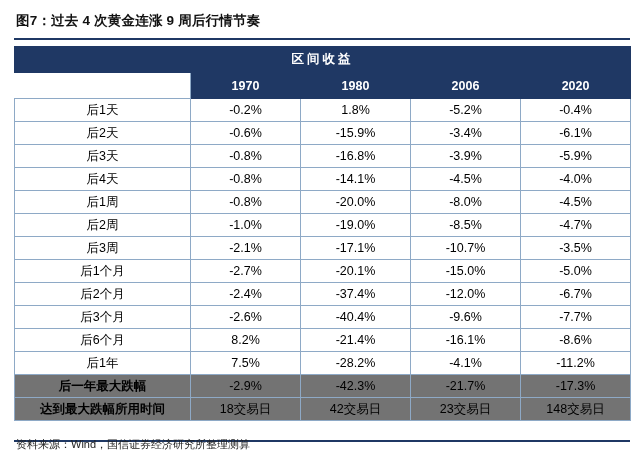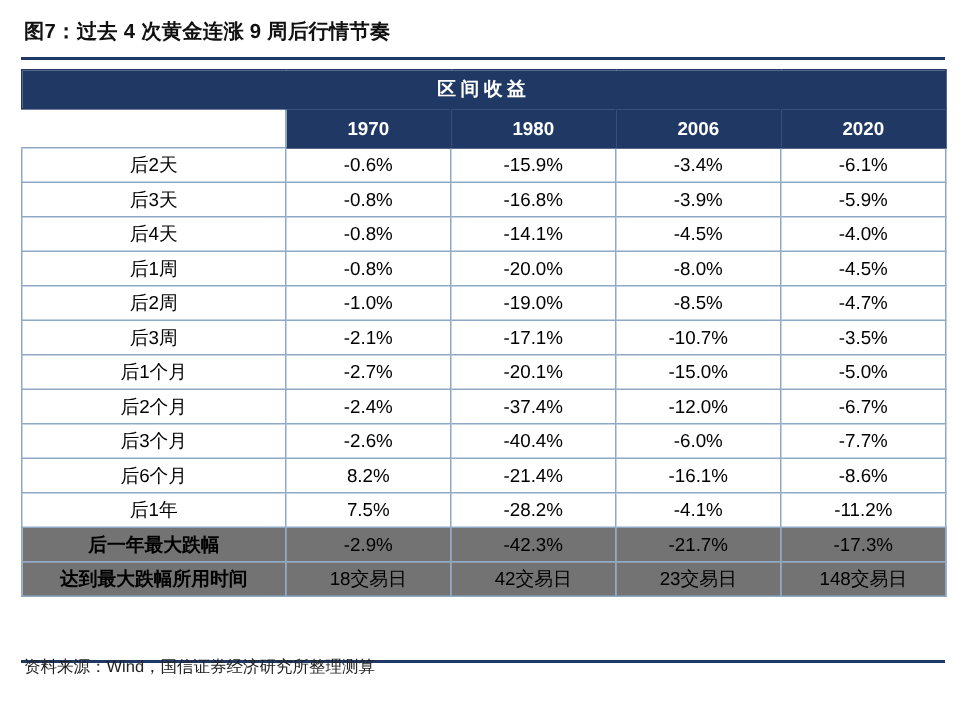--- a/index.html
+++ b/index.html
@@ -127,20 +127,27 @@
       <tr>
         <th class="hdr-blank"></th>
         <th class="hdr">1970</th>
         <th class="hdr">1980</th>
         <th class="hdr">2006</th>
         <th class="hdr">2020</th>
       </tr>
     </thead>
     <tbody id="tbody">
         <tr>
+          <td class="rowlabel">后1天</td>
+          <td class="val">-0.2%</td>
+          <td class="val">1.8%</td>
+          <td class="val">-5.2%</td>
+          <td class="val">-0.4%</td>
+        </tr>
+        <tr>
           <td class="rowlabel">后2天</td>
           <td class="val">-0.6%</td>
           <td class="val">-15.9%</td>
           <td class="val">-3.4%</td>
           <td class="val">-6.1%</td>
         </tr>
         <tr>
           <td class="rowlabel">后3天</td>
           <td class="val">-0.8%</td>
           <td class="val">-16.8%</td>
@@ -186,21 +193,21 @@
           <td class="rowlabel">后2个月</td>
           <td class="val">-2.4%</td>
           <td class="val">-37.4%</td>
           <td class="val">-12.0%</td>
           <td class="val">-6.7%</td>
         </tr>
         <tr>
           <td class="rowlabel">后3个月</td>
           <td class="val">-2.6%</td>
           <td class="val">-40.4%</td>
-          <td class="val">-6.0%</td>
+          <td class="val">-9.6%</td>
           <td class="val">-7.7%</td>
         </tr>
         <tr>
           <td class="rowlabel">后6个月</td>
           <td class="val">8.2%</td>
           <td class="val">-21.4%</td>
           <td class="val">-16.1%</td>
           <td class="val">-8.6%</td>
         </tr>
         <tr>

